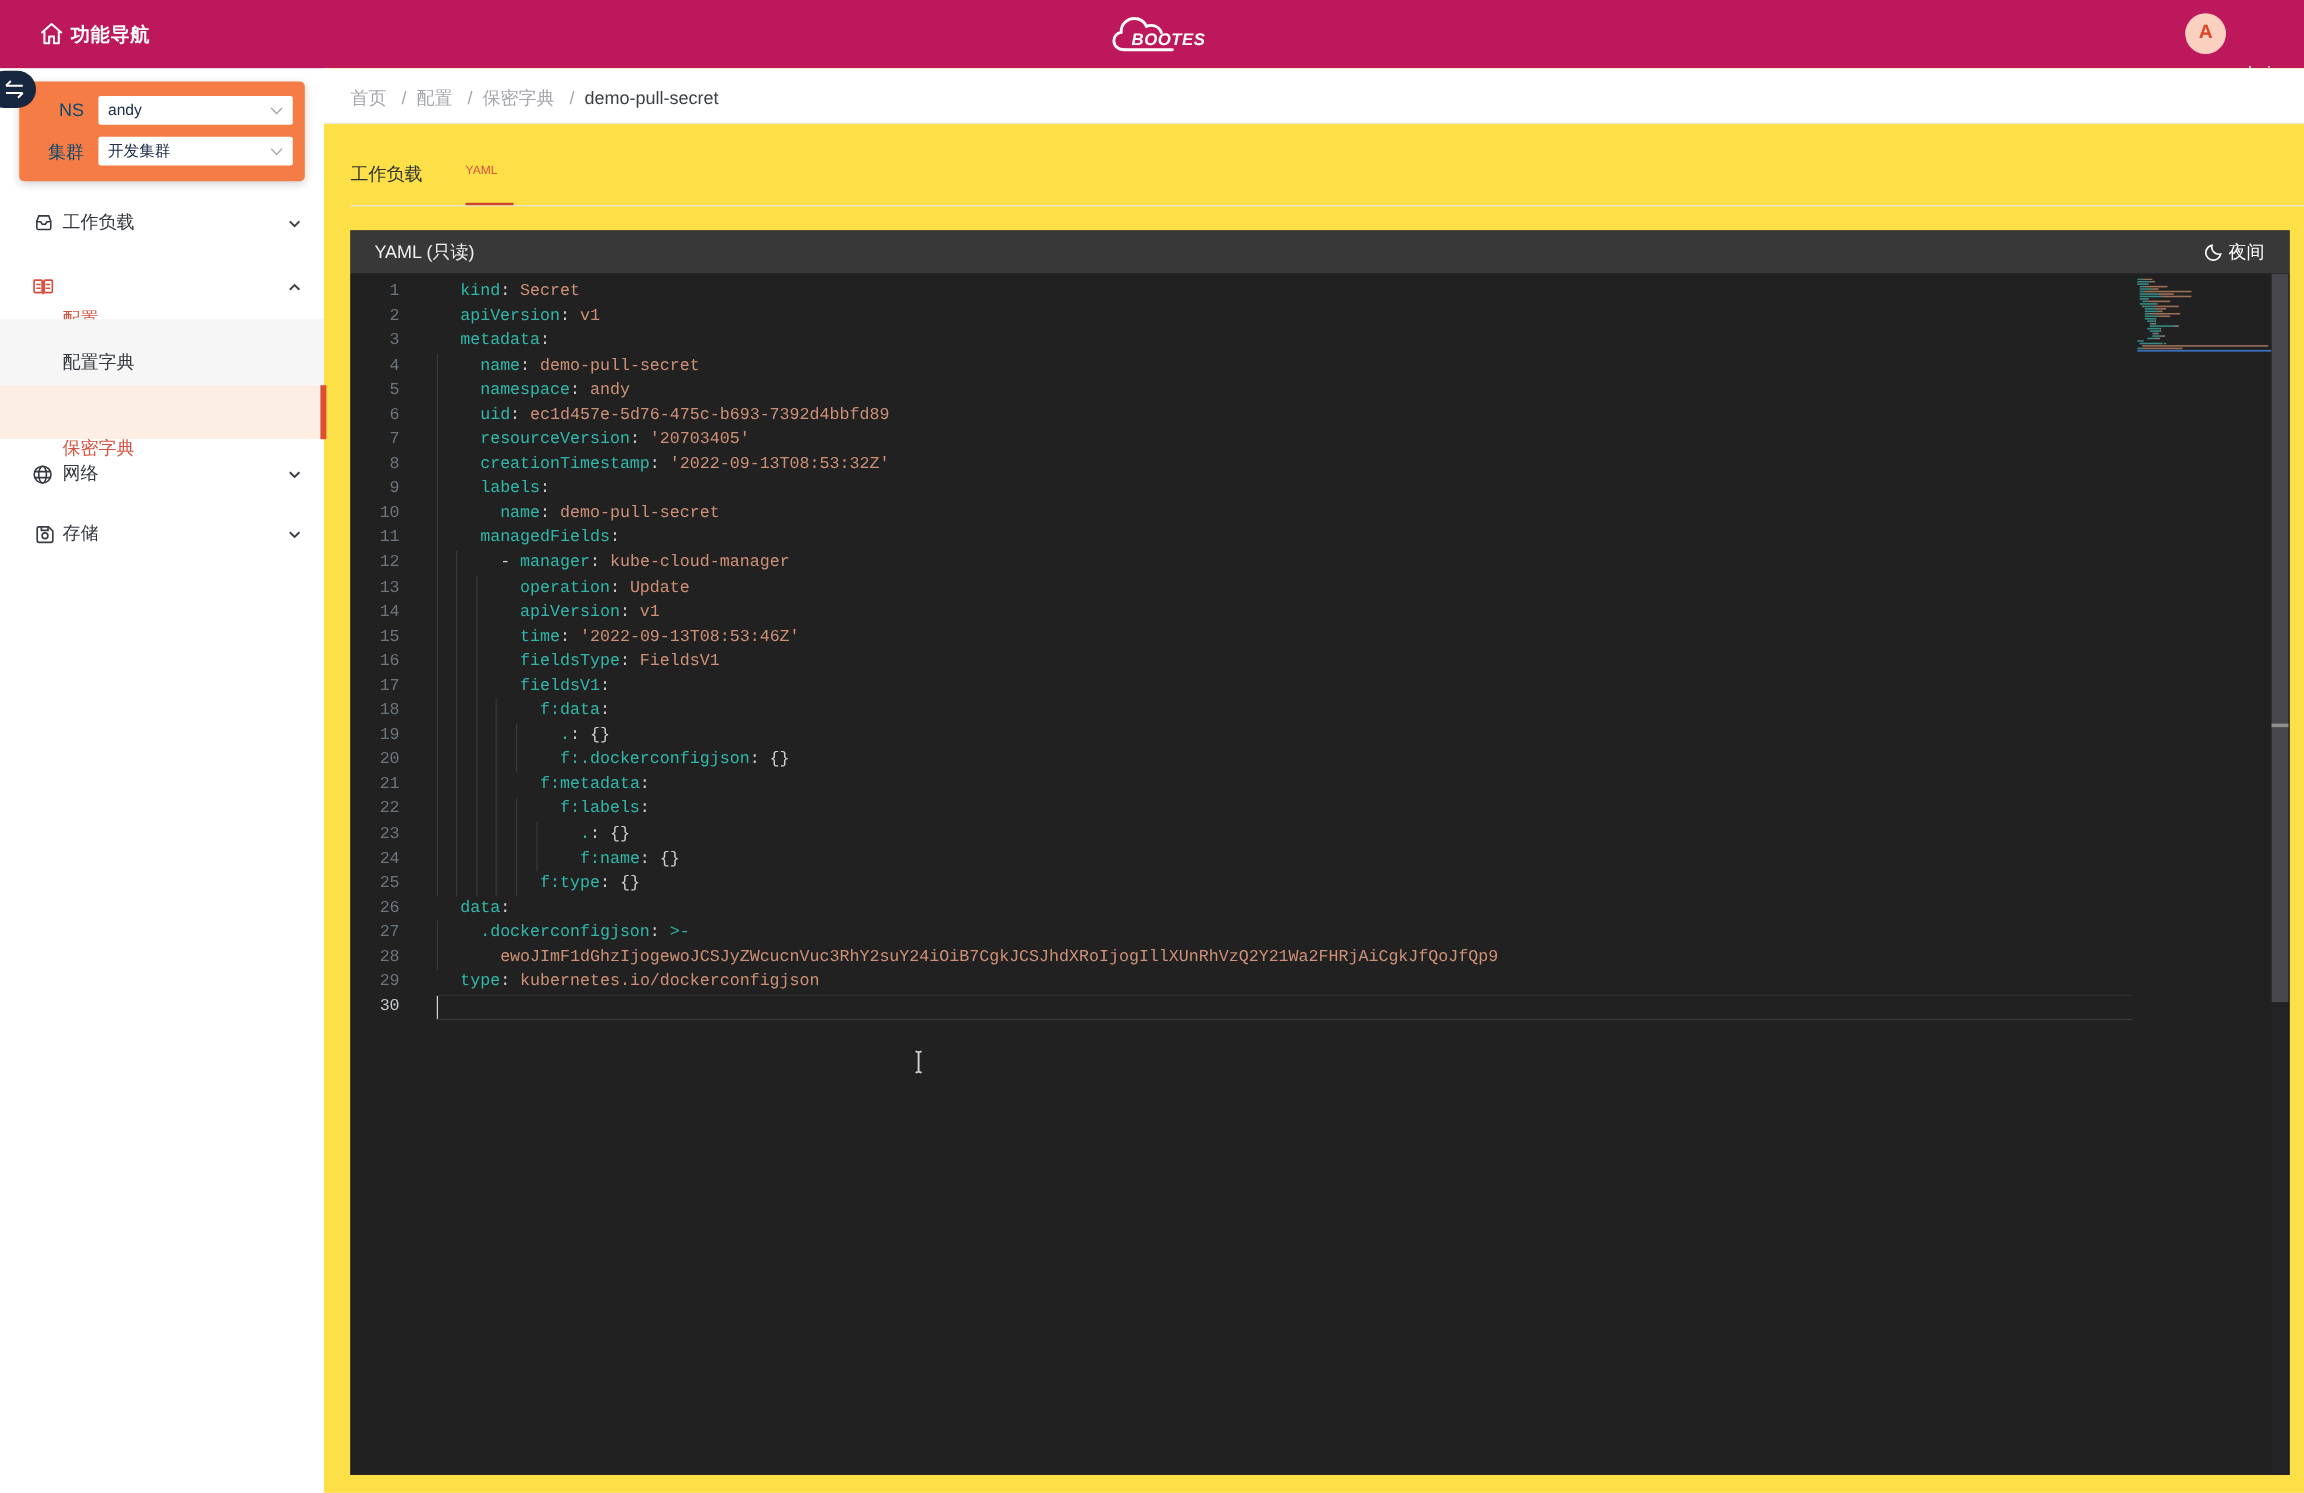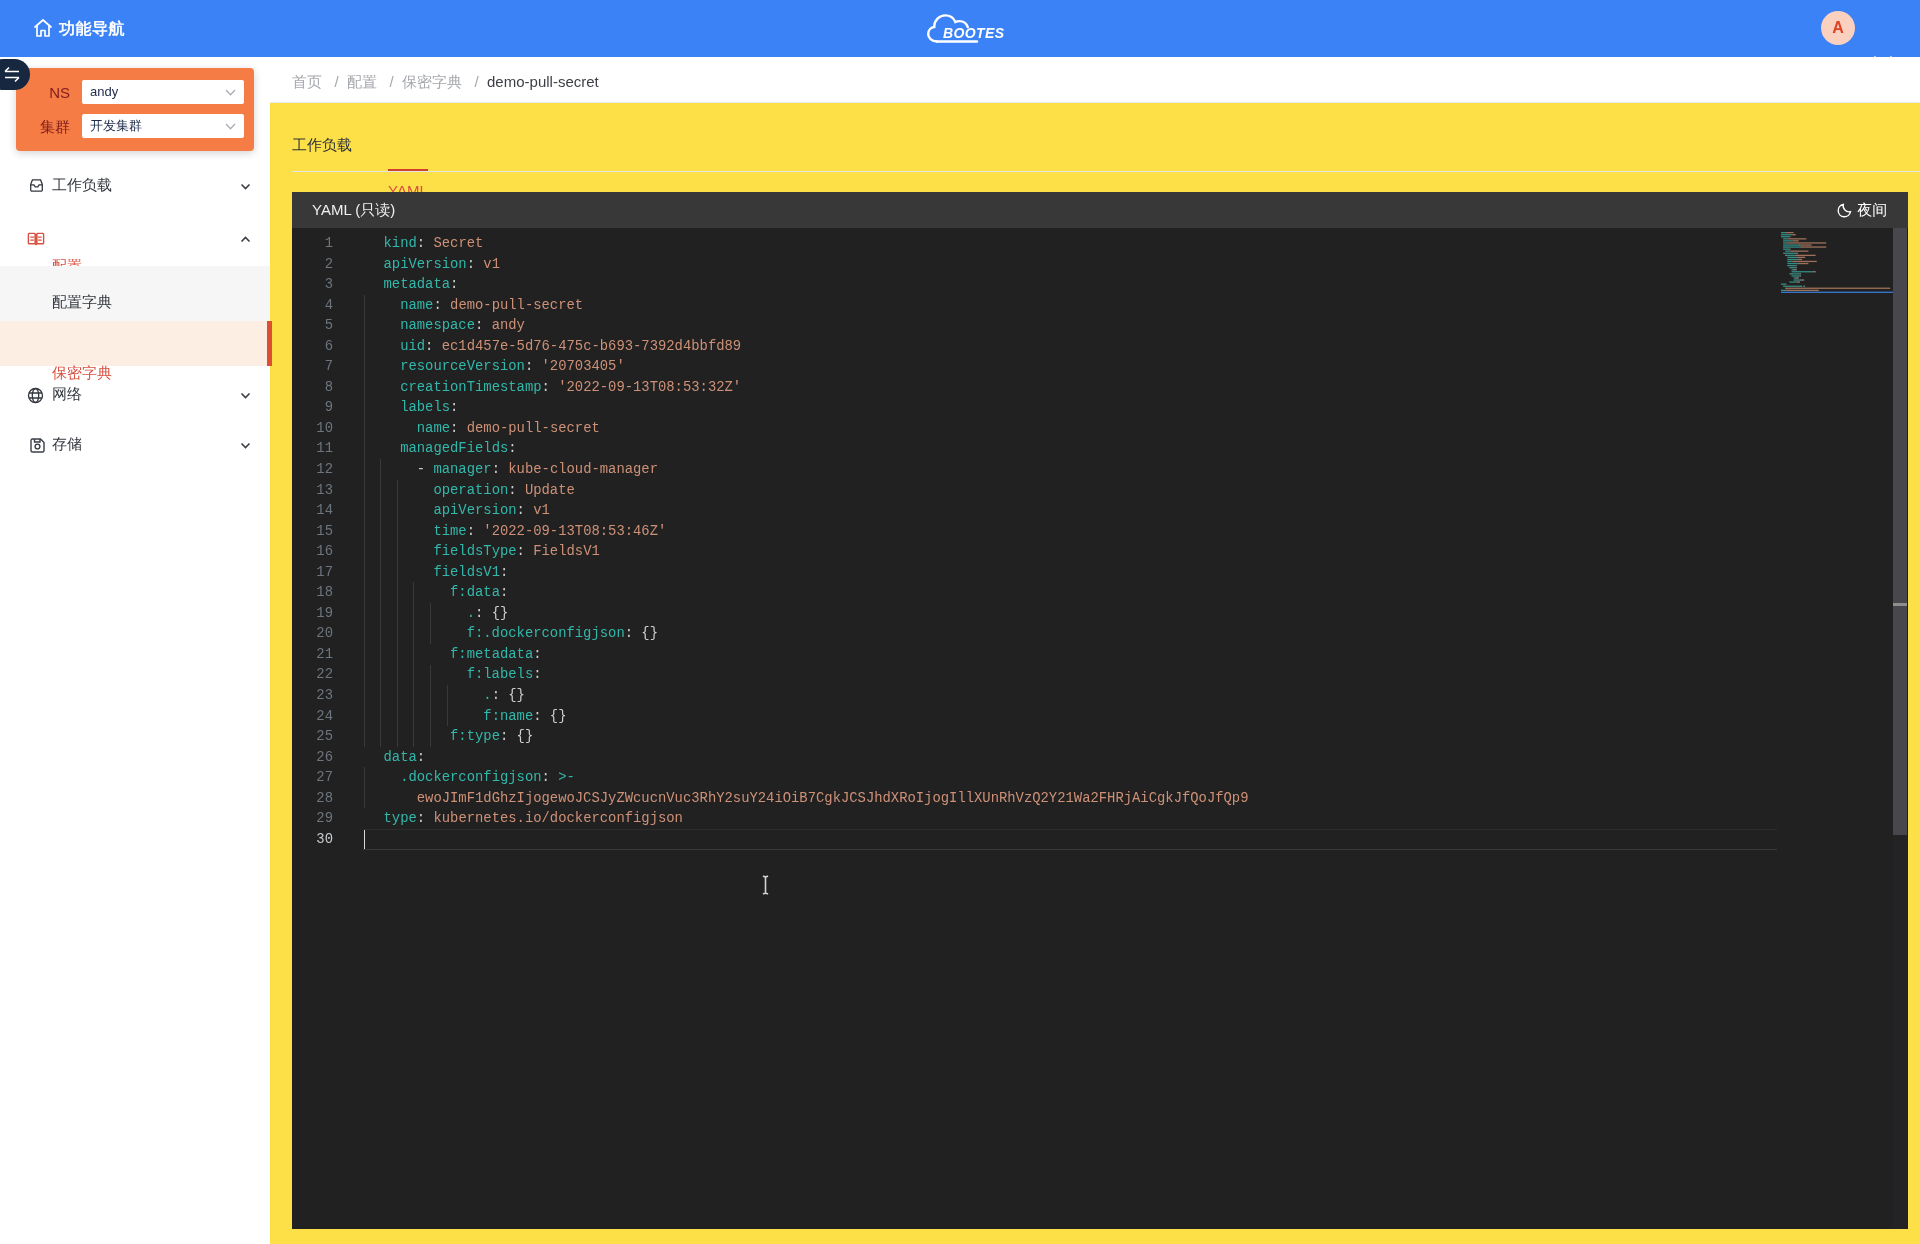--- a/index.html
+++ b/index.html
@@ -1,49 +1,49 @@
 <!DOCTYPE html>
 <html><head><meta charset="utf-8">
 <style>
 * { margin:0; padding:0; box-sizing:border-box; }
 html,body { width:1920px; height:1244px; overflow:hidden;
   font-family:"Liberation Sans",sans-serif; background:#fff; }
-.nav { position:absolute; left:0; top:0; width:1920px; height:57px; background:#3b82f6; }
+.nav { position:absolute; left:0; top:0; width:1920px; height:57px; background:#be185d; }
 .nav .brand { position:absolute; left:59px; top:19px; color:#fff; font-size:16px; font-weight:700; letter-spacing:0.5px; }
 .homeico { position:absolute; left:32px; top:17px; }
 .logo { position:absolute; left:924px; top:6px; }
 .avatar { position:absolute; left:1821px; top:11px; width:34px; height:34px; border-radius:50%;
   background:#fbd0bf; color:#dd4324; font-weight:700; font-size:16px; text-align:center; line-height:34px; }
 .adm { position:absolute; left:1860px; top:20px; color:#f5f5ef; font-size:15px;margin-top:33px; }
 
 .sidebar { position:absolute; left:0; top:57px; width:270px; height:1187px; background:#fff; z-index:3; }
 .collapse { position:absolute; left:-12px; top:2px; width:42px; height:31px; background:#16273f; border-radius:16px; z-index:6; }
 .nsbox { position:absolute; left:16px; top:10.5px; width:238px; height:83px; background:#f67c45; border-radius:4px;
   box-shadow:0 2px 8px rgba(0,0,0,0.18); }
-.nsbox .lab { position:absolute; right:184px; color:#7f1d1d; font-size:15px; }
+.nsbox .lab { position:absolute; right:184px; color:#0c4a6e; font-size:15px; }
 .sel { position:absolute; left:66px; width:162px; height:23.5px; background:#fff; border-radius:2px;
   font-size:13px; color:#22304e; line-height:23.5px; padding-left:8px; }
 .sel .chv { position:absolute; right:8px; top:8.5px; }
 
 .mi { position:absolute; left:0; width:270px; height:47px; }
 .mi .ico { position:absolute; left:29px; top:15px; }
 .mi .t { position:absolute; left:52px; top:13px; font-size:15px; color:#33373e; }
 .mi .chev { position:absolute; left:239px; top:17px; }
 .sub { position:absolute; left:0; width:270px; }
 .sub .t { position:absolute; left:52px; font-size:15px; color:#33373e; }
 .red { color:#d8503f !important;margin-top:28px; }
 
 .content { position:absolute; left:270px; top:57px; width:1650px; height:1187px; background:#fde047; }
 .bcbar { position:absolute; left:0; top:0; width:1650px; height:46px; background:#fff; border-bottom:1px solid #e7e9eb; }
 .bc { position:absolute; left:22px; top:16px; font-size:15px; color:#a4a7ab; }
 .bc b { color:#3c3f45; font-weight:400; }
 .tabs { position:absolute; left:0; top:46px; width:1650px; height:68px; }
 .tabs .line { position:absolute; left:22px; top:67.5px; width:1628px; height:1px; background:#e4e6e8; }
 .tab1 { position:absolute; left:22px; top:33px; font-size:15px; color:#2e3136; }
-.tab2 { position:absolute; left:118px; top:33.5px; font-size:15px; color:#d8503f;margin-top:45px; }
+.tab2 { position:absolute; left:118px; top:33.5px; font-size:10px; color:#d8503f; }
 .tabu { position:absolute; left:118px; top:65.5px; width:40px; height:2.5px; background:#d0432b; }
 
 .panel { position:absolute; left:22px; top:135px; width:1616px; height:1037px; background:#212121; }
 .phead { position:absolute; left:0; top:0; width:1616px; height:36px; background:#383838; color:#efefef; }
 .phead .ti { position:absolute; left:20px; top:9px; font-size:15px; }
 .phead .night { position:absolute; left:1545px; top:9px; font-size:15px; color:#fff; }
 .ed { position:absolute; left:0; top:36px; width:1616px; height:1001px; background:#212121; overflow:hidden; }
 .lines { position:absolute; left:0; top:5px; width:100%; }
 .cl { position:relative; height:20.55px; white-space:pre; font-family:"Liberation Mono",monospace; font-size:13.87px; line-height:20.55px; }
 .num { position:absolute; width:41px; text-align:right; color:#6d757e; display:inline-block; }

